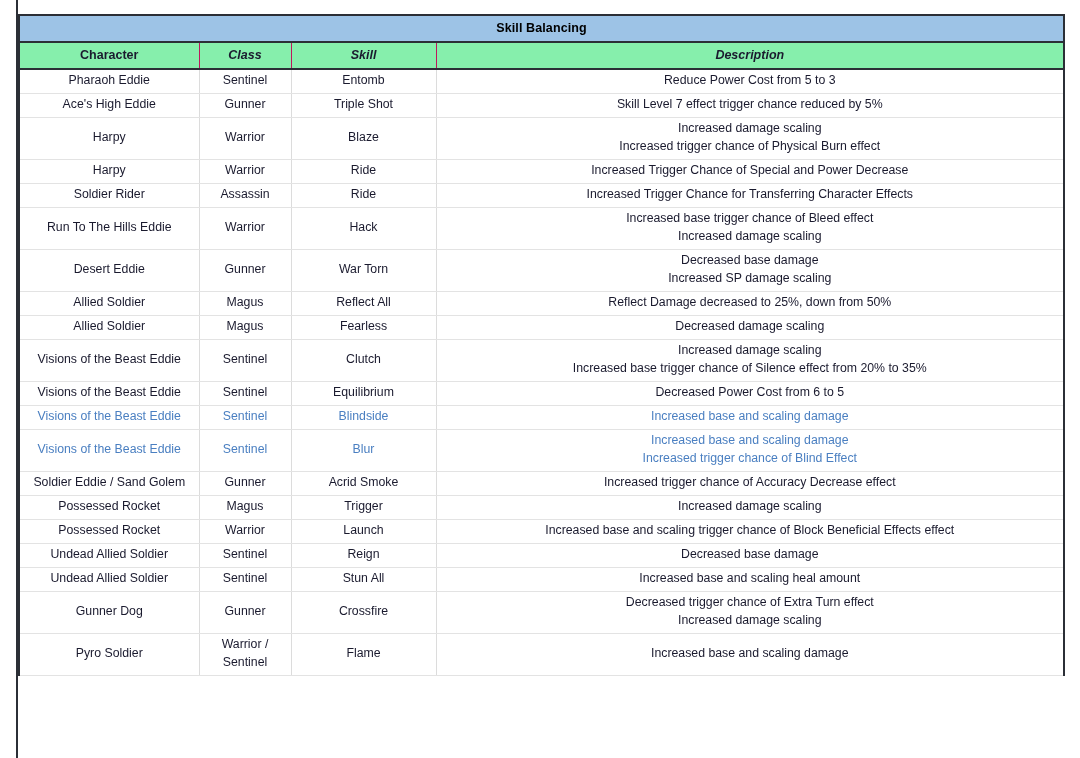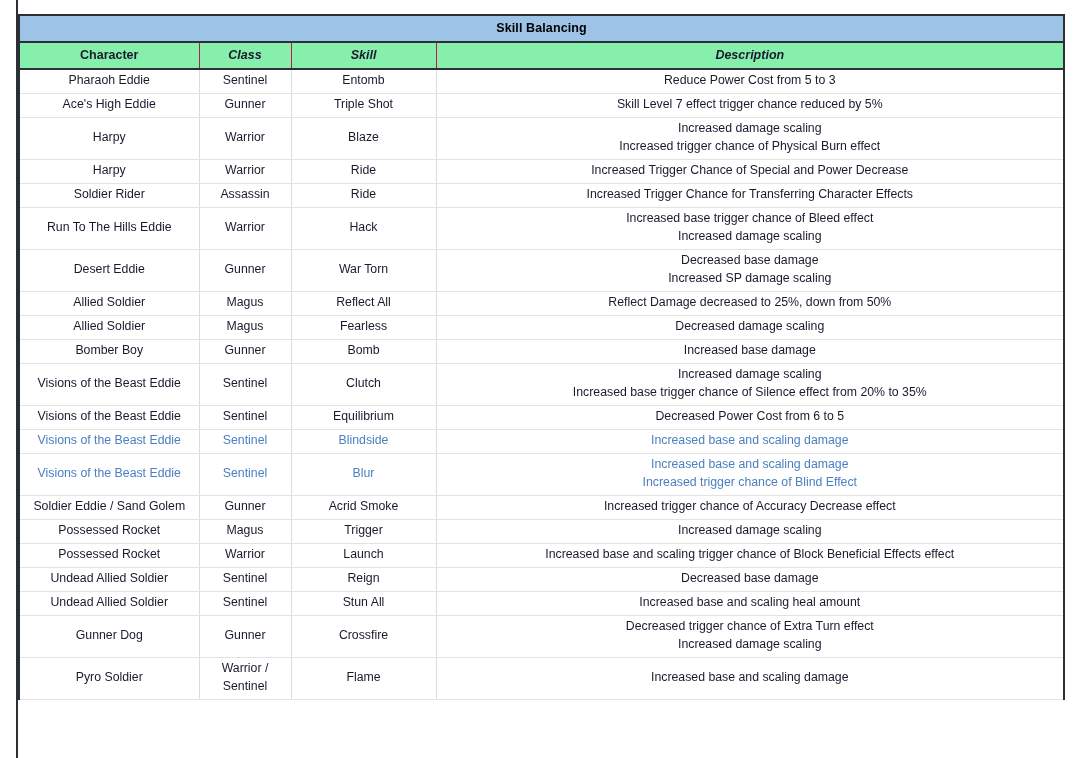--- a/index.html
+++ b/index.html
@@ -182,26 +182,20 @@
             <td class="col-class">Magus</td>
             <td class="col-skill">Reflect All</td>
             <td class="col-description">Reflect Damage decreased to 25%, down from 50%</td>
           </tr>
           <tr class="short">
             <td class="col-character">Allied Soldier</td>
             <td class="col-class">Magus</td>
             <td class="col-skill">Fearless</td>
             <td class="col-description">Decreased damage scaling</td>
           </tr>
-          <tr class="short">
-            <td class="col-character">Bomber Boy</td>
-            <td class="col-class">Gunner</td>
-            <td class="col-skill">Bomb</td>
-            <td class="col-description">Increased base damage</td>
-          </tr>
           <tr class="tall">
             <td class="col-character">Visions of the Beast Eddie</td>
             <td class="col-class">Sentinel</td>
             <td class="col-skill">Clutch</td>
             <td class="col-description">Increased damage scaling
 Increased base trigger chance of Silence effect from 20% to 35%</td>
           </tr>
           <tr class="short">
             <td class="col-character">Visions of the Beast Eddie</td>
             <td class="col-class">Sentinel</td>

